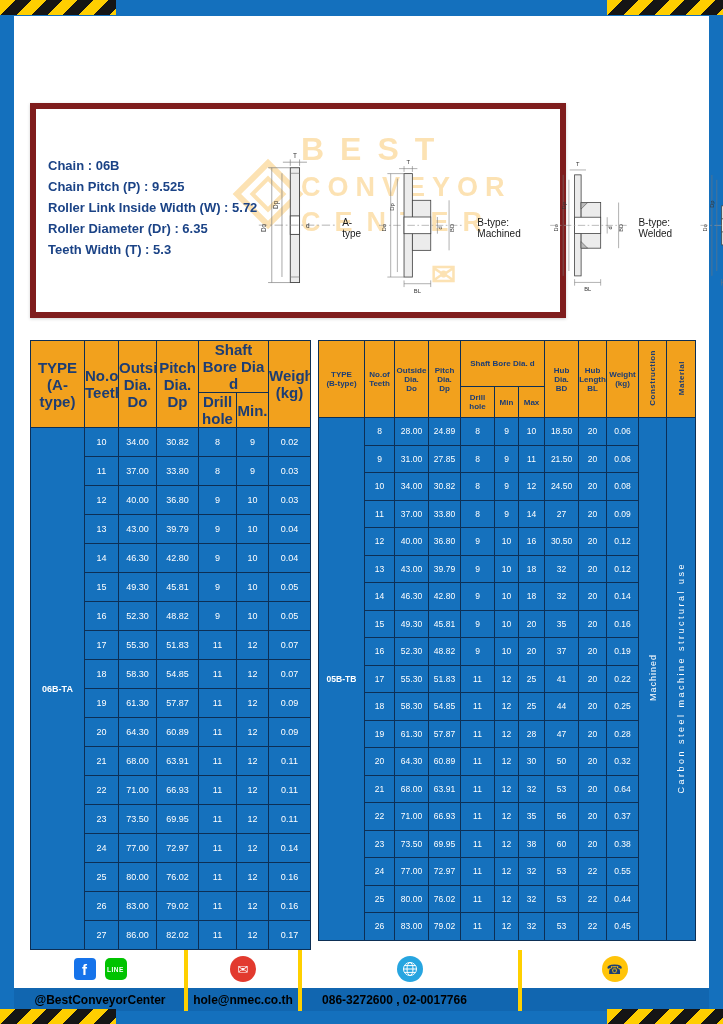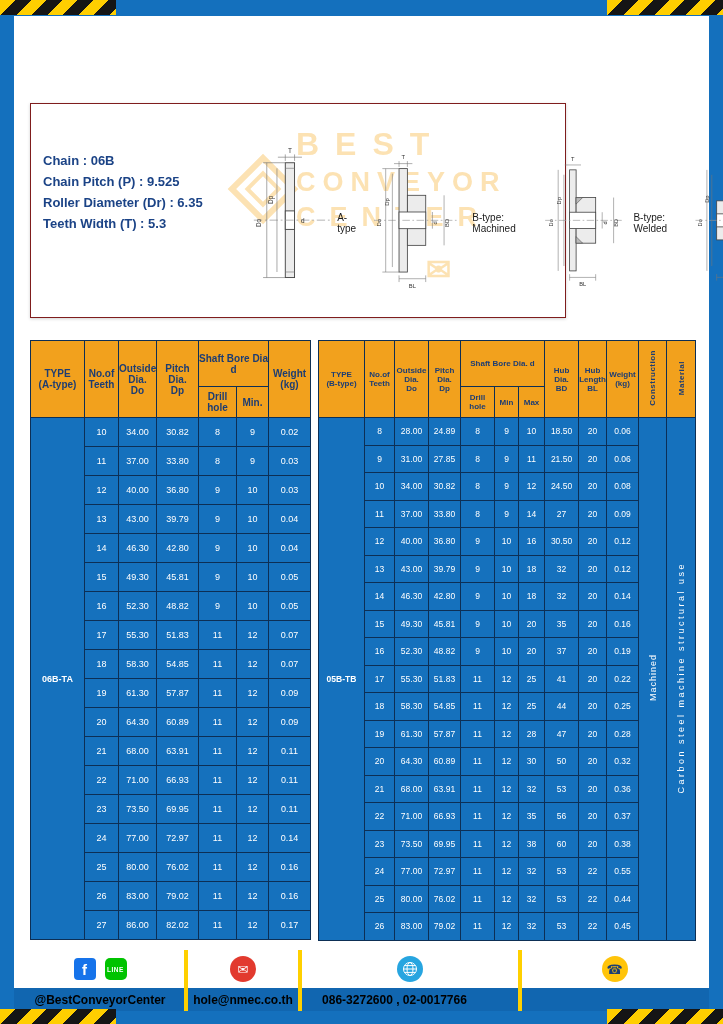--- a/index.html
+++ b/index.html
@@ -11,21 +11,21 @@
           background:repeating-linear-gradient(135deg,#ffce00 0 11px,#151515 11px 22px)}
   .hz-tl{top:0;left:0}.hz-tr{top:0;right:0}.hz-bl{bottom:0;left:0}.hz-br{bottom:0;right:0}
 
   
   .banner{position:absolute;left:178px;top:33px;width:368px;height:58px;background:#f2a51e;
           display:flex;align-items:center;justify-content:center;z-index:2}
   .banner h1{color:#21386b;font-size:37px;font-weight:bold;letter-spacing:1px}
 
   
   .info{position:absolute;left:30px;top:103px;width:536px;height:215px;background:#fff;
-        border:1px solid #7f1d1d;box-shadow:0 1px 3px rgba(0,0,0,.18);z-index:2}
+        border:6px solid #7f1d1d;box-shadow:0 1px 3px rgba(0,0,0,.18);z-index:2}
   .specs{position:absolute;left:12px;top:46px;color:#1b4386;font-weight:bold;
          font-size:13px;line-height:21px;z-index:2}
   .watermark{position:absolute;left:205px;top:22px;width:345px;height:165px;opacity:.33;
              color:#f6a81c;z-index:0;font-weight:bold}
   .wm-diamond{position:absolute;left:2px;top:38px;width:50px;height:50px;
               border:6px solid #f6a81c;transform:rotate(45deg)}
   .wm-diamond2{position:absolute;left:14px;top:50px;width:26px;height:26px;
                border:4px solid #f6a81c;transform:rotate(45deg)}
   .wm-l1{font-size:32px;letter-spacing:16px;margin-left:60px}
   .wm-l2{font-size:27px;letter-spacing:7px;margin-left:60px;margin-top:4px}
@@ -42,21 +42,21 @@
   .dim{font-size:7px;fill:#333}
 
   
   .tbl{position:absolute;border-collapse:collapse;table-layout:fixed;background:#1571bd;z-index:2}
   .tbl th,.tbl td{border:1px solid #0d2f55;text-align:center;vertical-align:middle;overflow:hidden}
   .tbl th{background:#f2a11d;color:#1d3d73;font-weight:bold;white-space:pre-line}
   .tbl td{color:#ffffff}
   .tbl thead tr:first-child{height:46px}
   .tbl thead tr:nth-child(2){height:31px}
   .tbl-a{left:30px;top:340px;width:280px}
-  .tbl-a th{font-size:10px}
+  .tbl-a th{font-size:15px}
   .tbl-a td{font-size:9px;height:29px}
   .tbl-b{left:318px;top:340px;width:377px}
   .tbl-b th{font-size:8px}
   .tbl-b td{font-size:8.5px;height:27.5px}
   .type-cell{font-size:9.5px;font-weight:bold}
   .vtext{display:inline-block;writing-mode:vertical-rl;transform:rotate(180deg);
          letter-spacing:1px;white-space:nowrap}
   .material-cell .vtext{letter-spacing:2.5px;font-size:9px}
   .construction-cell .vtext{font-size:9px}
   .vh .vtext{letter-spacing:.5px}
@@ -89,20 +89,21 @@
   <div class="hazard hz-tl"></div>
   <div class="hazard hz-tr"></div>
   <div class="hazard hz-bl"></div>
   <div class="hazard hz-br"></div>
 
 
   <div class="info">
     <div class="specs">
       <div>Chain : 06B</div>
       <div>Chain Pitch (P) : 9.525</div>
+      <div>Roller Link Inside Width (W) : 5.72</div>
       <div>Roller Diameter (Dr) : 6.35</div>
       <div>Teeth Width (T) : 5.3</div>
     </div>
 
     <div class="watermark">
       <div class="wm-diamond"></div>
       <div class="wm-diamond2"></div>
       <div class="wm-l1">BEST</div>
       <div class="wm-l2">CONVEYOR</div>
       <div class="wm-l3">CENTER</div>
@@ -586,21 +587,21 @@
         </tr>
         <tr>
           <td>21</td>
           <td>68.00</td>
           <td>63.91</td>
           <td>11</td>
           <td>12</td>
           <td>32</td>
           <td>53</td>
           <td>20</td>
-          <td>0.36</td>
+          <td>0.64</td>
         </tr>
         <tr>
           <td>22</td>
           <td>71.00</td>
           <td>66.93</td>
           <td>11</td>
           <td>12</td>
           <td>35</td>
           <td>56</td>
           <td>20</td>

